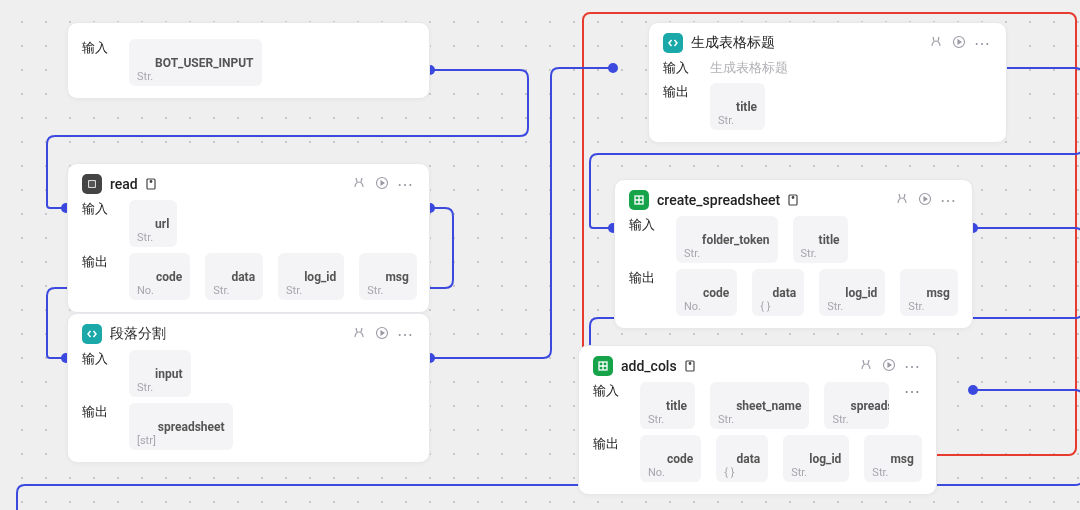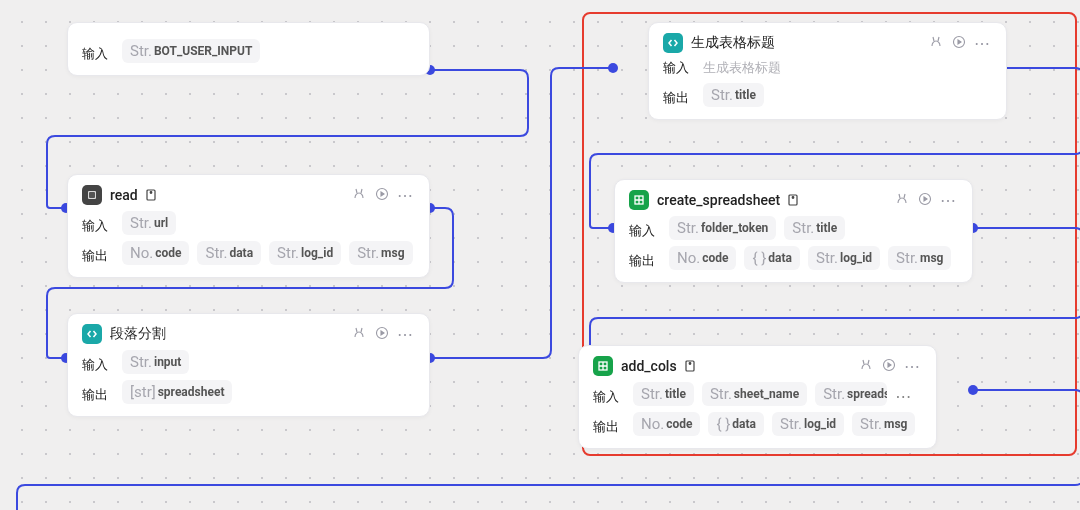--- a/index.html
+++ b/index.html
@@ -49,24 +49,24 @@
   }
 
   .doc-icon {
     display: inline-flex;
     margin-left: 6px;
     color: #444;
   }
 
   .row {
     display: flex;
-    align-items: flex-end;
+    align-items: flex-start;
     margin-top: 6px;
     font-size: 13px;
-    gap: 8px;
+    gap: 15px;
     white-space: nowrap;
   }
 
   .row-label {
     color: #222;
     min-width: 32px;
   }
 
   .placeholder {
     color: #b0b0b6;
@@ -77,21 +77,22 @@
     align-items: center;
     background: #f4f4f6;
     border-radius: 6px;
     padding: 3px 8px;
     font-size: 12px;
     color: #999;
     gap: 2px;
   }
   .pill .pill-tag {
     color: #a6a6ae;
-    font-size: 15px;
+    font-size: 11px;
+    margin-top: 28px;
   }
   .pill .pill-val {
     color: #555;
     font-weight: 700;
   }
 
   .step-label {
     position: absolute;
     color: #e02a2a;
     font-size: 14px;
@@ -176,21 +177,21 @@
 <div class="node" style="left:67px; top:22px; width:363px;">
   <div class="row">
     <span class="row-label">输入</span>
     <span class="pill">
       <span class="pill-tag">Str.</span>
       <span class="pill-val">BOT_USER_INPUT</span>
     </span>
   </div>
 </div>
 
-<div class="node" style="left:67px; top:174px; width:363px;">
+<div class="node" style="left:67px; top:163px; width:363px;">
   <div class="node-head">
     <span class="icon-box icon-brown">
       <svg width="12" height="12" viewBox="0 0 12 12" fill="currentColor">
           <rect x="2" y="2" width="8" height="8" rx="1" fill="#fff" opacity=".8"></rect>
           <rect x="3" y="3" width="6" height="6" rx="1" fill="#555"></rect>
         </svg>
     </span>
     <span class="node-title">read</span>
     <span class="doc-icon">
       <svg width="14" height="14" viewBox="0 0 14 14" fill="none" stroke="currentColor" stroke-width="1.2">

